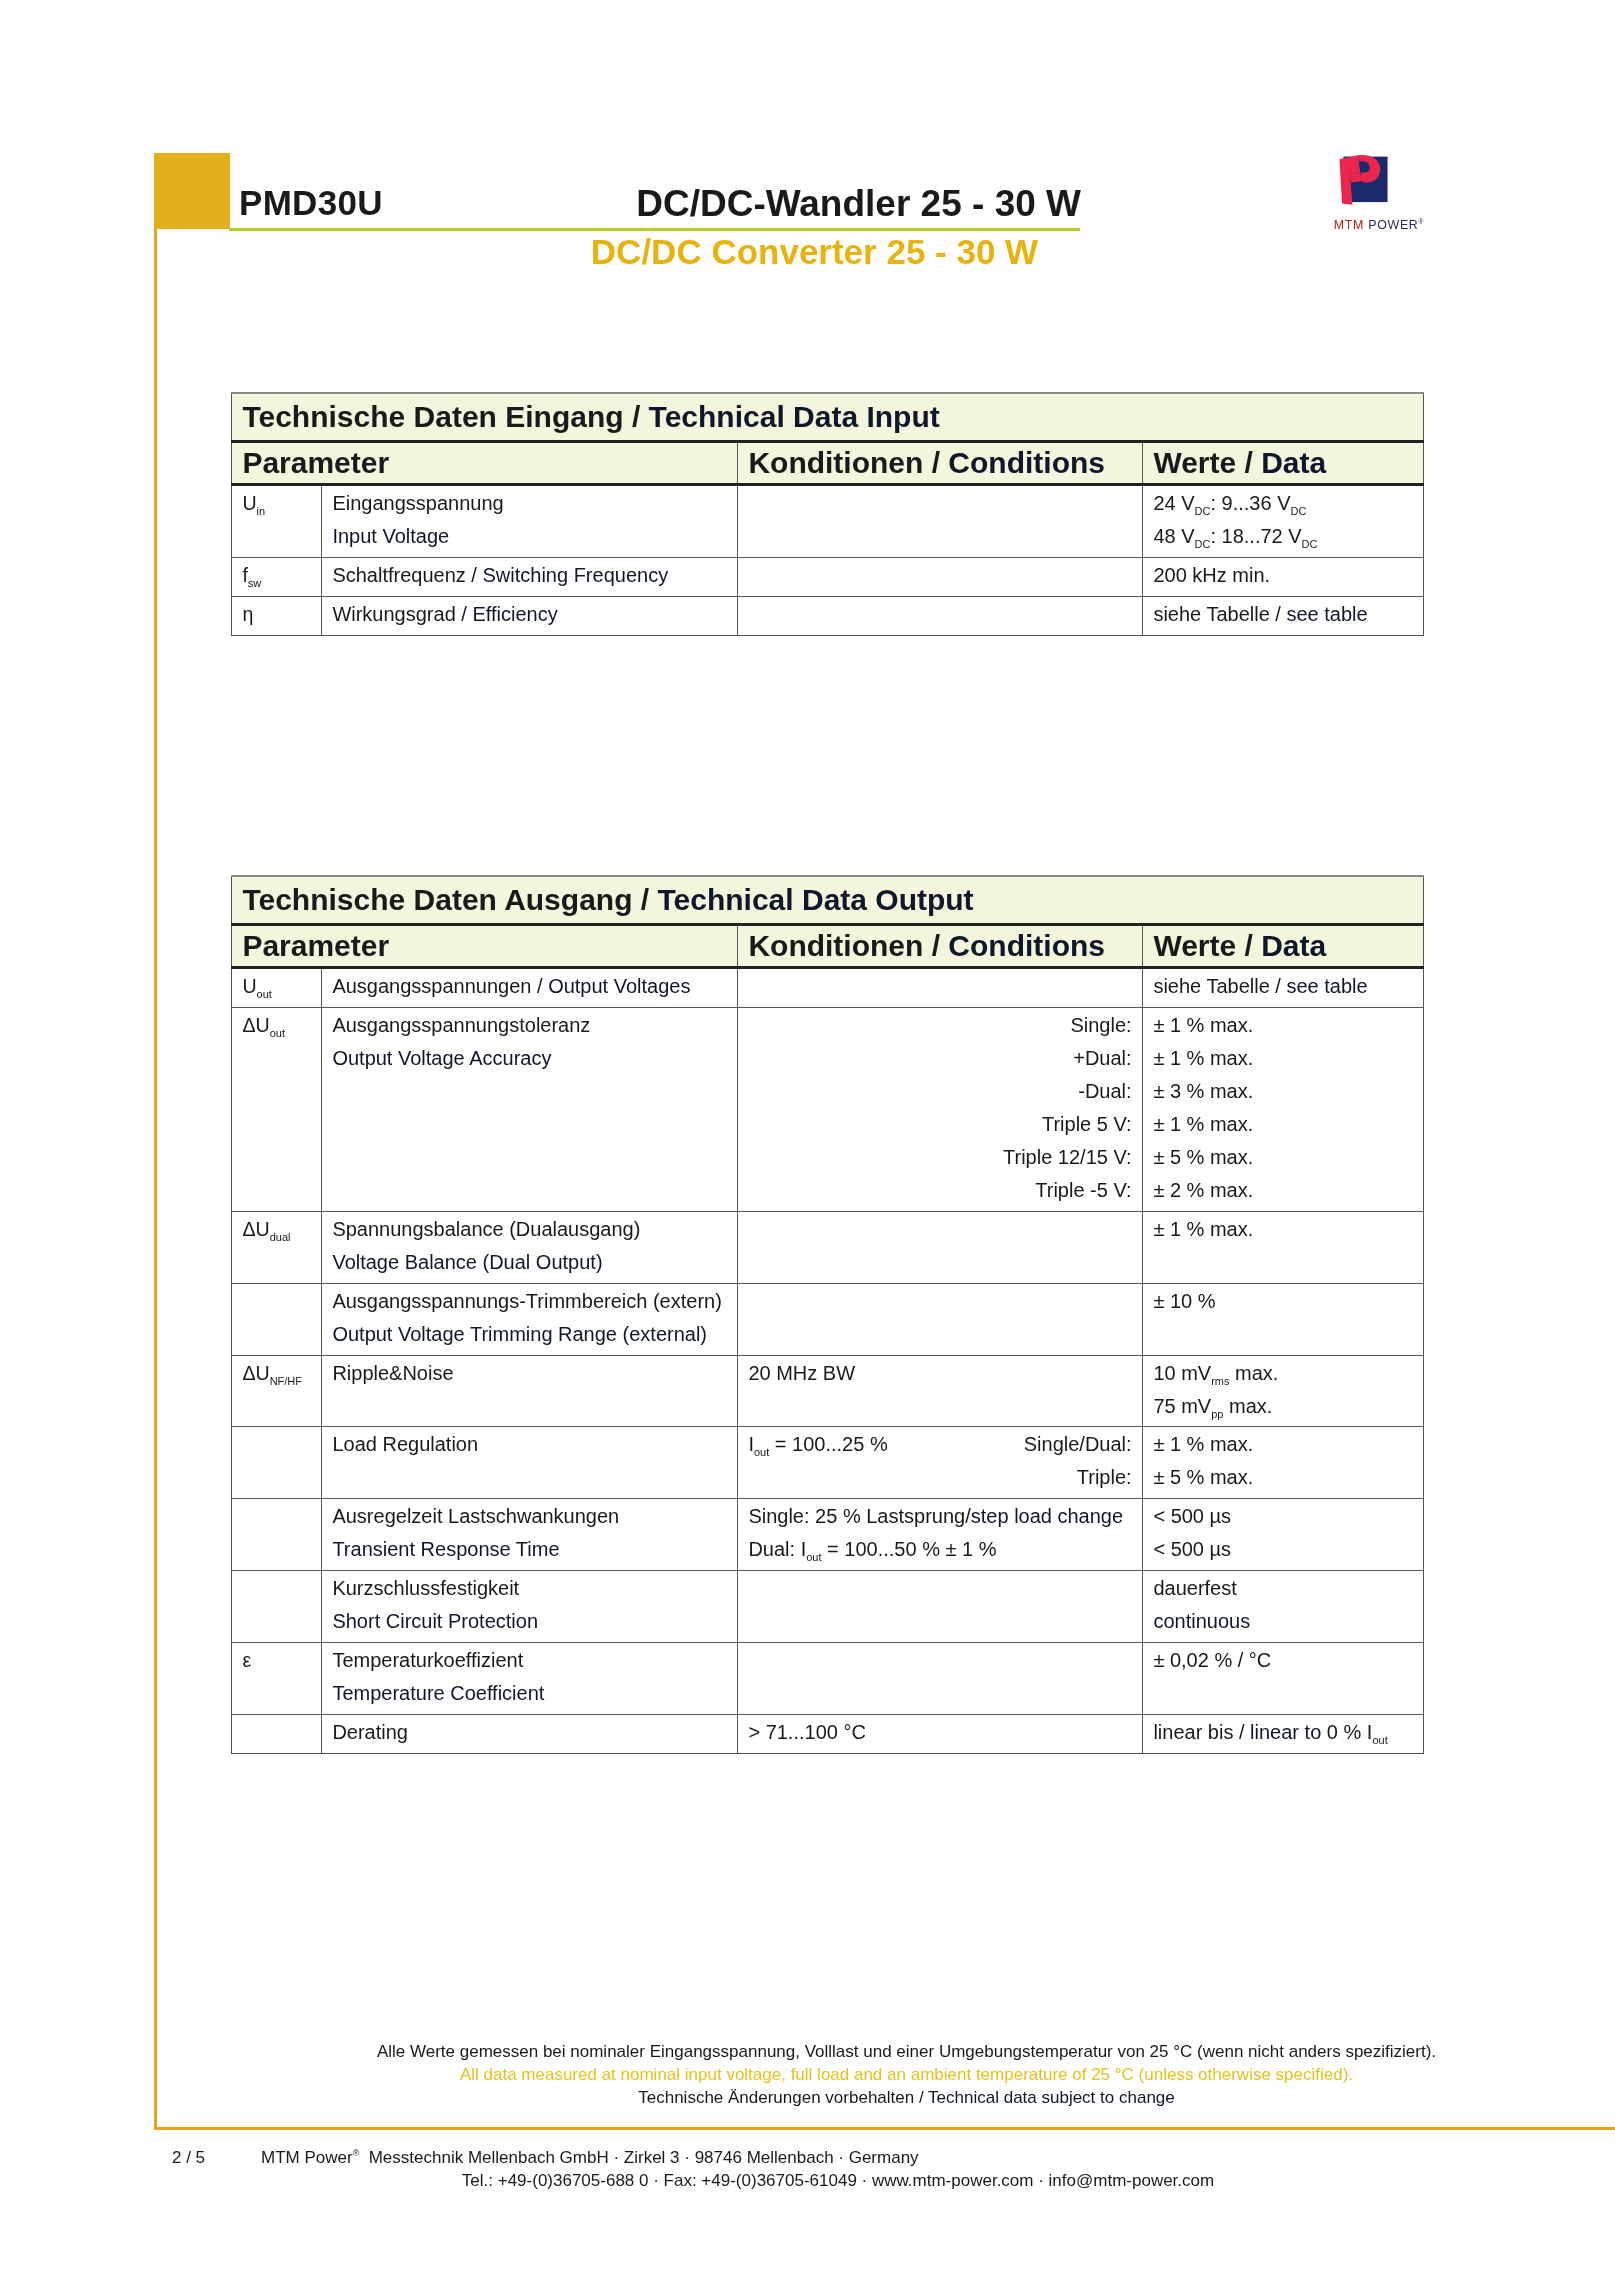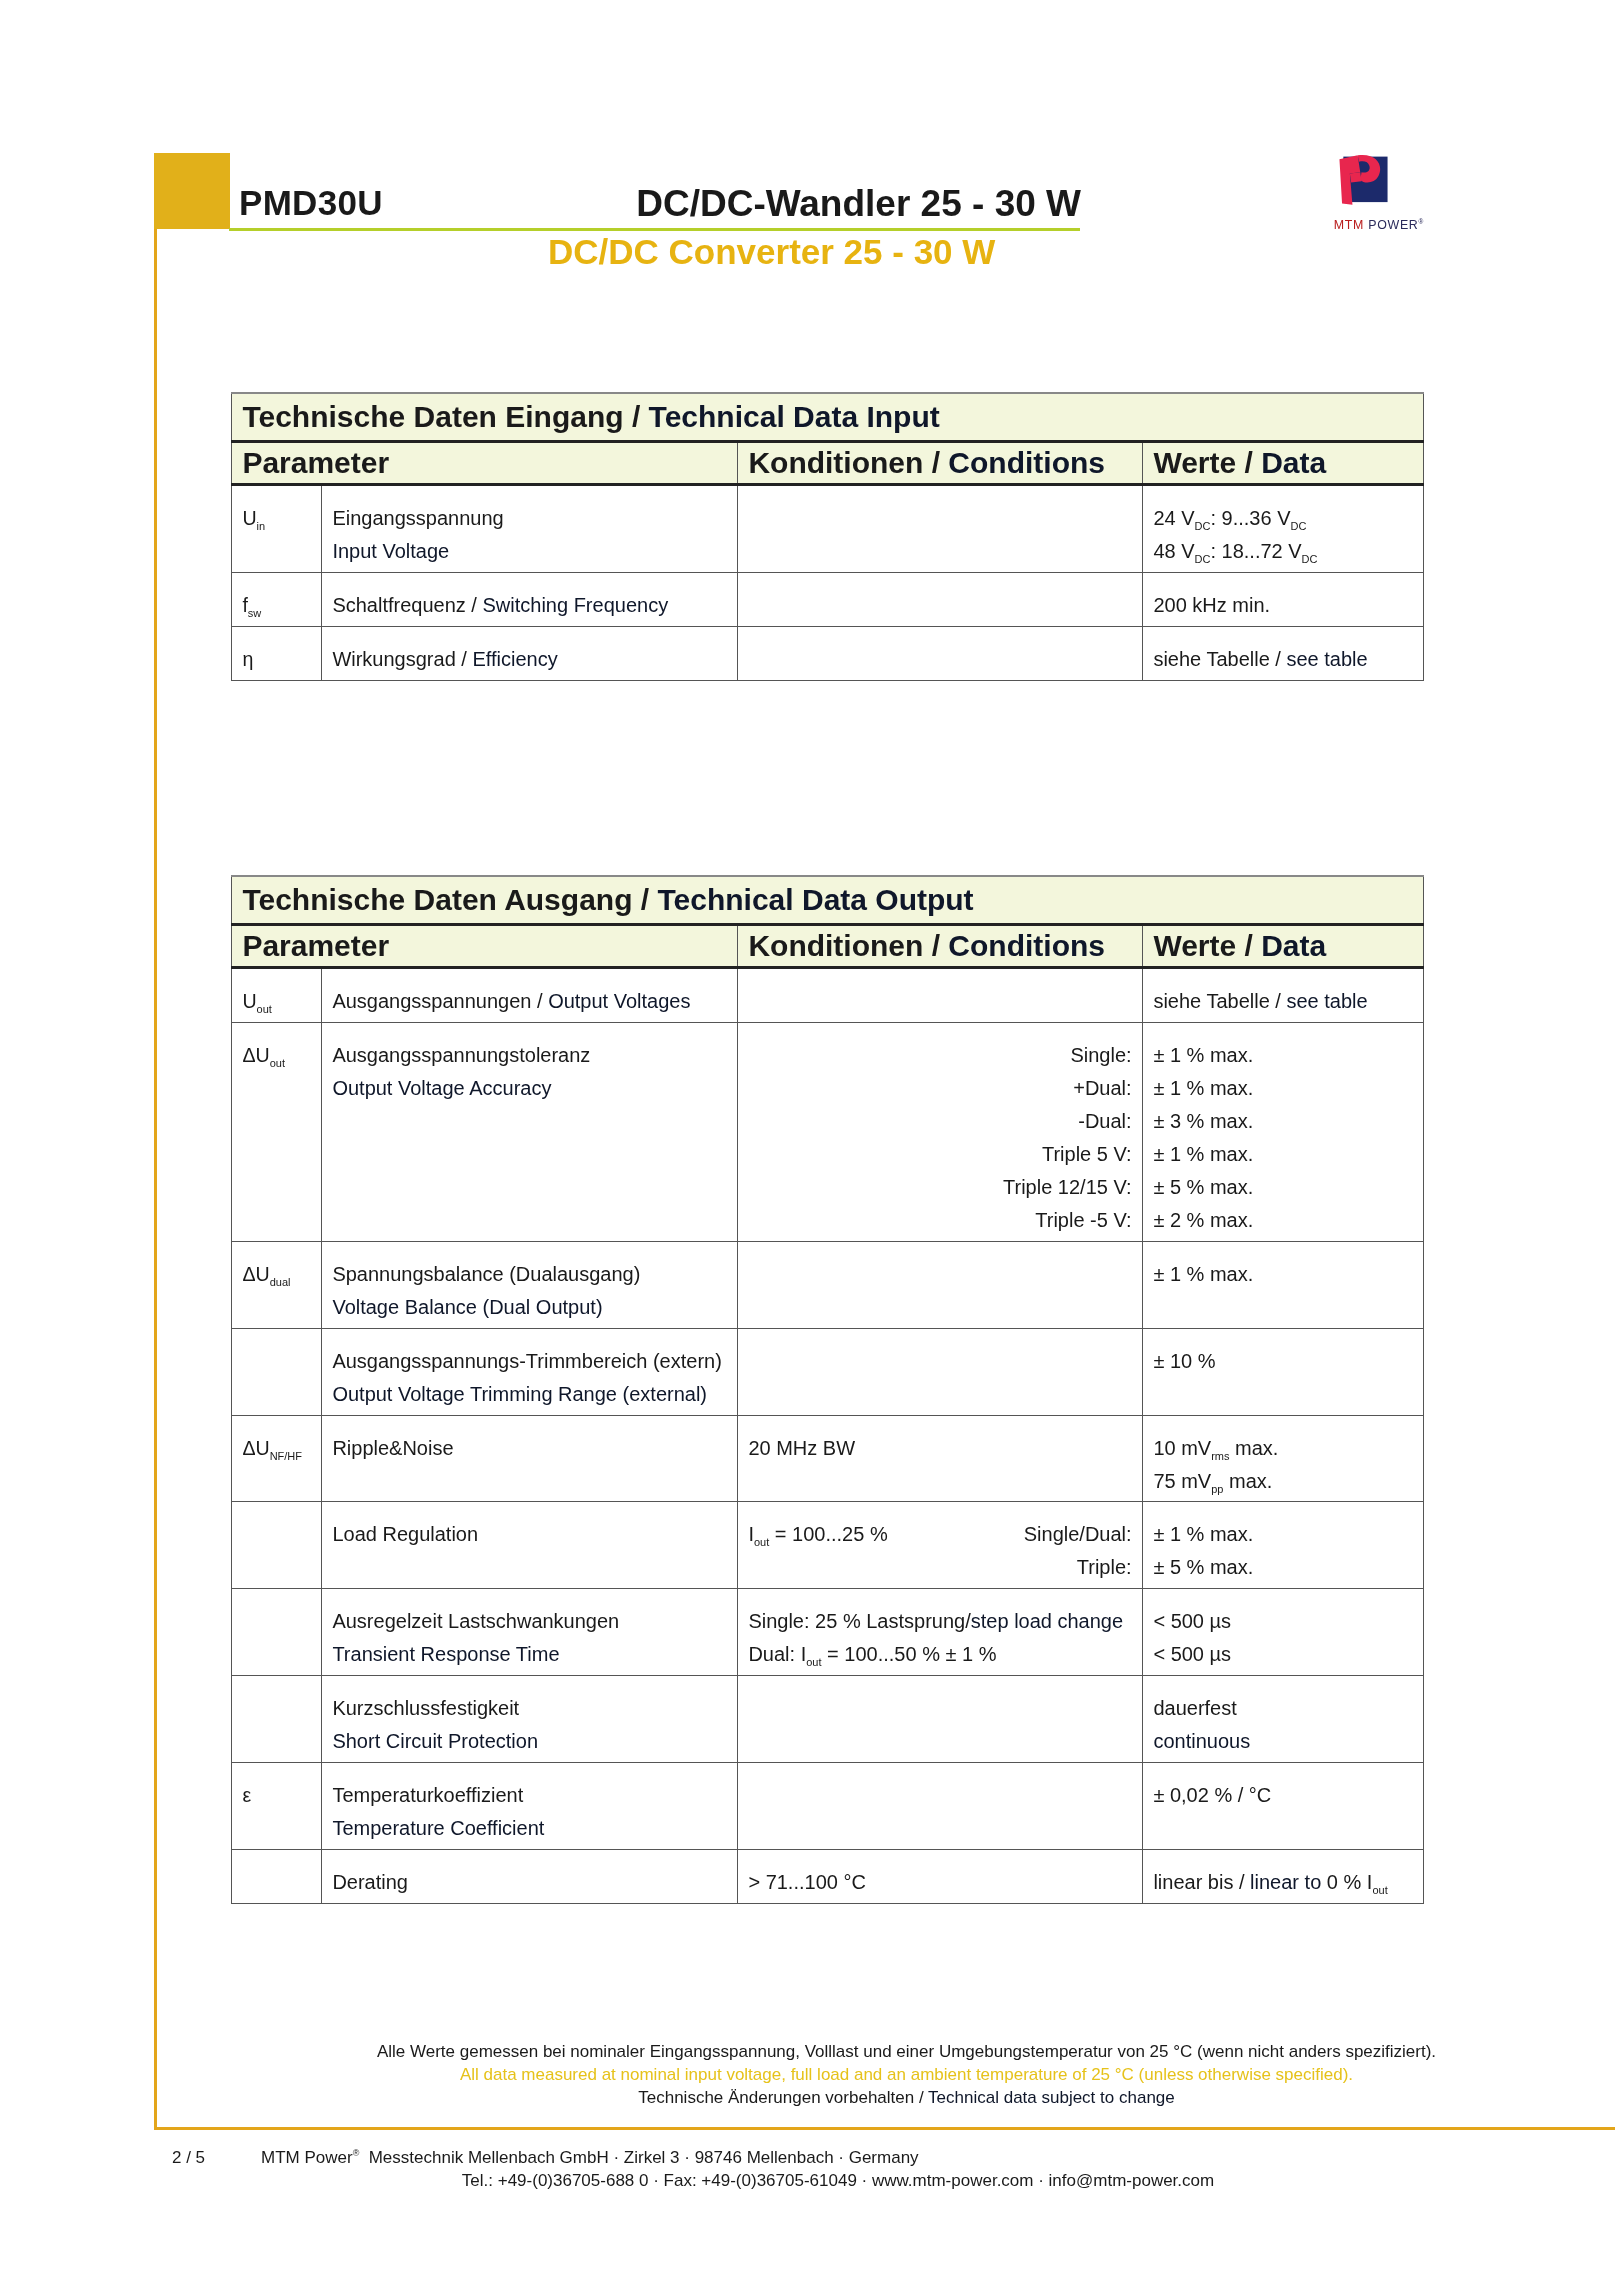--- a/index.html
+++ b/index.html
@@ -5,31 +5,31 @@
   html, body { margin:0; padding:0; }
   body { width:1616px; height:2284px; position:relative; background:#ffffff; font-family:"Liberation Sans", sans-serif; color:#1a1a1a; overflow:hidden; }
   .abs { position:absolute; }
   .y { color:#0f172a; }
   .accent-block { left:154px; top:153px; width:76px; height:76px; background:#e1b01a; }
   .left-rule { left:154px; top:229px; width:2.6px; height:1900px; background:#e3a51a; }
   .bottom-rule { left:154px; top:2127px; width:1461px; height:3.3px; background:#e3a51a; }
   .green-rule { left:229px; top:228px; width:851px; height:2.6px; background:#b5cf2a; }
   .model { left:239px; top:183px; font-size:35px; font-weight:bold; letter-spacing:0.3px; }
   .title-de { left:587px; width:494px; text-align:right; top:183px; font-size:37px; font-weight:bold; }
-  .title-en { left:548px; width:533px; text-align:left; top:232px; font-size:35px; font-weight:bold; color:#e7b311; }
+  .title-en { left:548px; width:533px; text-align:center; top:232px; font-size:35px; font-weight:bold; color:#e7b311; }
   .logo { left:1338px; top:154px; width:51px; width:51px; height:52px; }
   .logo-text { left:1304px; top:218px; width:120px; text-align:right; font-size:12.4px; letter-spacing:0.7px; color:#2a2a5a; }
   .logo-text .mtm { color:#b91c1c; }
 
   table.spec { position:absolute; left:231px; width:1192px; border-collapse:collapse; table-layout:fixed; font-size:20px; }
   table.spec td { vertical-align:top; padding:0 10.4px; line-height:33px; border-left:1px solid #555; border-right:1px solid #555; }
   table.spec tr.row td { border-top:1.6px solid #555; border-bottom:1.6px solid #555; }
   table.spec tr.title td { background:#f3f6dc; font-size:30px; font-weight:bold; height:46px; line-height:46px; border-top:2px solid #888; border-bottom:3.3px solid #222; }
   table.spec tr.head td { background:#f3f6dc; font-size:30px; font-weight:bold; height:40px; line-height:40px; border-bottom:3.3px solid #222; }
-  table.spec tr.row td { padding-top:16px; padding-bottom:3.9px; }
+  table.spec tr.row td { padding-top:1px; padding-bottom:3.9px; }
   .sym { font-size:19.6px; }
   sub { font-size:11px; vertical-align:-5.2px; line-height:0; }
   .cond { display:flex; justify-content:space-between; }
   .rlines { text-align:right; }
   .foot1 { left:196px; width:1421px; text-align:center; top:2042px; font-size:17px; }
   .foot2 { left:196px; width:1421px; text-align:center; top:2065px; font-size:17px; color:#e6c21a; }
   .foot3 { left:196px; width:1421px; text-align:center; top:2088px; font-size:17px; }
   .pagenum { left:172px; top:2148px; font-size:17px; }
   .addr1 { left:261px; width:1154px; text-align:left; top:2148px; font-size:17px; }
   .addr2 { left:261px; width:1154px; text-align:center; top:2171px; font-size:17px; }

